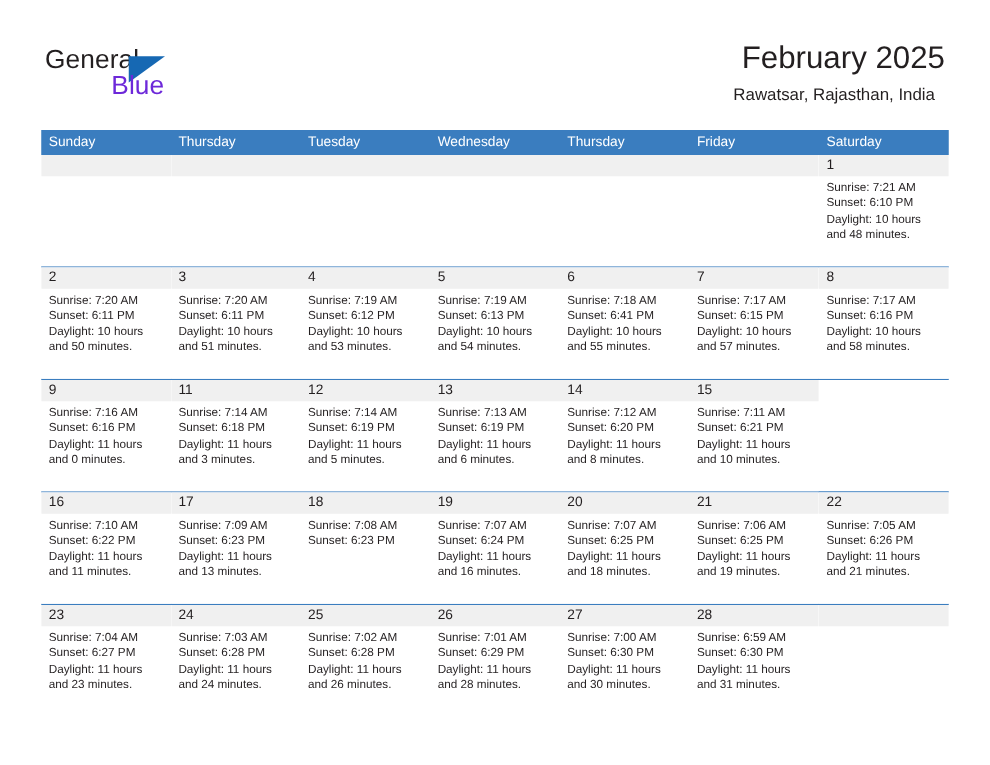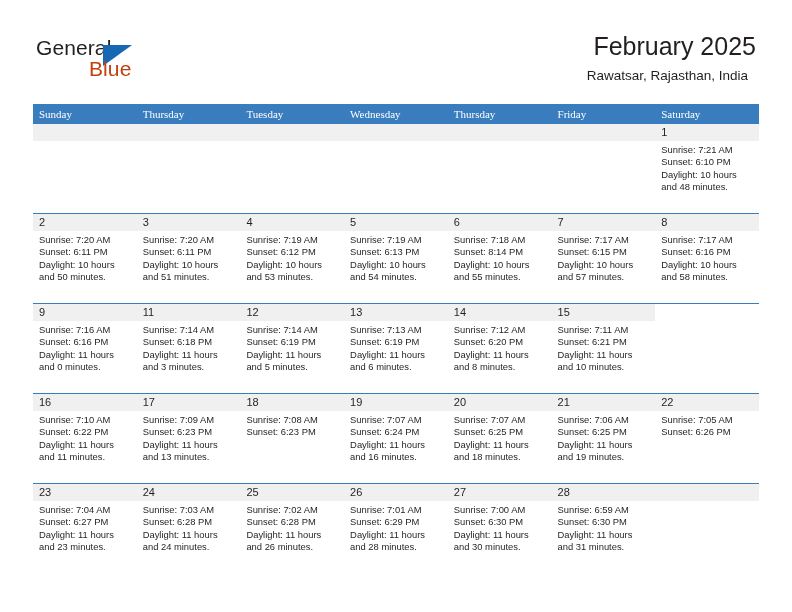--- a/index.html
+++ b/index.html
@@ -47,21 +47,21 @@
     color: #231f20;
     letter-spacing: 0.1px;
     font-family: "Liberation Sans", sans-serif;
   }
   .brand-blue {
     position: absolute;
     left: 53px;
     top: 21px;
     font-size: 21px;
     line-height: 24px;
-    color: #c2410c;
+    color: #6d28d9;
     letter-spacing: 0.1px;
     font-family: "Liberation Sans", sans-serif;
   }
   .brand-triangle {
     position: absolute;
     left: 67px;
     top: 9px;
     width: 0;
     height: 0;
     border-left: 29px solid #1668b3;
@@ -105,21 +105,21 @@
   }
   .dow-cell {
     flex: 0 0 103.71px;
     width: 103.71px;
     box-sizing: border-box;
     height: 20px;
     line-height: 20px;
     padding-left: 6px;
     color: #ffffff;
     font-size: 11px;
-    font-family: Liberation Serif, serif;
+    font-family: Liberation Sans, sans-serif;
     white-space: nowrap;
     overflow: hidden;
   }
 
   .week-row {
     display: flex;
     width: 726px;
     border-top: 1px solid #3a7dbf;
     box-sizing: border-box;
   }
@@ -256,21 +256,21 @@
             <div class="day-body">
               <div>Sunrise: 7:19 AM</div>
               <div>Sunset: 6:13 PM</div>
               <div class="wrap">Daylight: 10 hours and 54 minutes.</div>
             </div>
           </div>
           <div class="day-cell">
             <div class="day-num-band">6</div>
             <div class="day-body">
               <div>Sunrise: 7:18 AM</div>
-              <div>Sunset: 8:14 PM</div>
+              <div>Sunset: 6:41 PM</div>
               <div class="wrap">Daylight: 10 hours and 55 minutes.</div>
             </div>
           </div>
           <div class="day-cell">
             <div class="day-num-band">7</div>
             <div class="day-body">
               <div>Sunrise: 7:17 AM</div>
               <div>Sunset: 6:15 PM</div>
               <div class="wrap">Daylight: 10 hours and 57 minutes.</div>
             </div>
@@ -380,20 +380,21 @@
               <div>Sunrise: 7:06 AM</div>
               <div>Sunset: 6:25 PM</div>
               <div class="wrap">Daylight: 11 hours and 19 minutes.</div>
             </div>
           </div>
           <div class="day-cell">
             <div class="day-num-band">22</div>
             <div class="day-body">
               <div>Sunrise: 7:05 AM</div>
               <div>Sunset: 6:26 PM</div>
+              <div class="wrap">Daylight: 11 hours and 21 minutes.</div>
             </div>
           </div>
         </div>
         <div class="week-row">
           <div class="day-cell">
             <div class="day-num-band">23</div>
             <div class="day-body">
               <div>Sunrise: 7:04 AM</div>
               <div>Sunset: 6:27 PM</div>
               <div class="wrap">Daylight: 11 hours and 23 minutes.</div>

